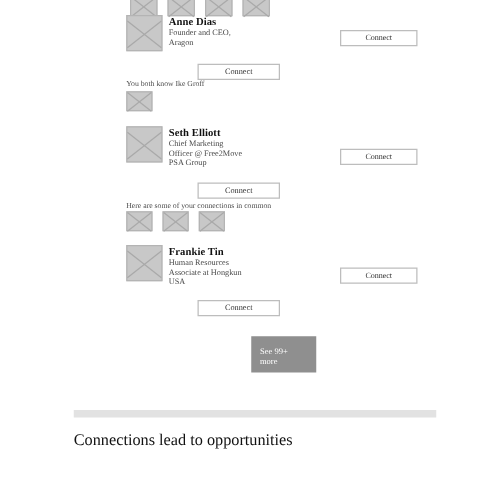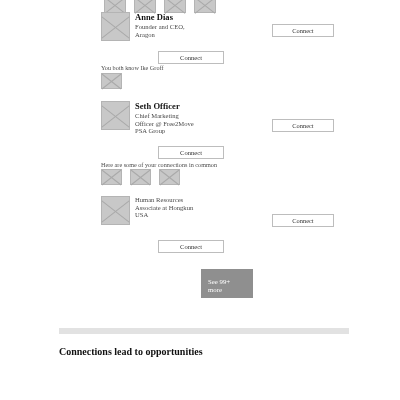--- a/index.html
+++ b/index.html
@@ -184,22 +184,22 @@
   }
 
   
   .footer {
     position: absolute;
     left: 59px;
     top: 347px;
     width: 290px;
   }
   .footer-title {
-    font-weight: bold;
-    font-size: 10px;
+    font-weight: normal;
+    font-size: 13px;
     line-height: 10px;
     color: #111111;
     margin: 0 0 12px 0;
   }
   .footer-body {
     font-size: 7.4px;
     line-height: 10px;
     color: #2b2b2b;
     margin: 0;
   }
@@ -225,38 +225,39 @@
 <button class="connect-right" style="top:24px">Connect</button>
 <button class="connect-center" id="connect-center-0">Connect</button>
 <div class="mutual-note" id="mutual-note-0">You both know Ike Groff</div>
 <div class="mutual-thumbs" id="mutual-thumbs-0">
   <span class="ph"></span>
 </div>
 
 <div class="card" id="card-1">
   <span class="ph card-avatar"></span>
   <div class="card-text">
-    <p class="card-name">Seth Officer</p>
+    <p class="card-name">Seth Elliott</p>
     <p class="card-line">Chief Marketing</p>
     <p class="card-line">Officer @ Free2Move</p>
     <p class="card-line">PSA Group</p>
   </div>
 </div>
 <button class="connect-right" style="top:119px">Connect</button>
 <button class="connect-center" id="connect-center-1">Connect</button>
 <div class="mutual-note" id="mutual-note-1">Here are some of your connections in common</div>
 <div class="mutual-thumbs" id="mutual-thumbs-1">
   <span class="ph"></span>
   <span class="ph"></span>
   <span class="ph"></span>
 </div>
 
 <div class="card" id="card-2">
   <span class="ph card-avatar"></span>
   <div class="card-text">
+    <p class="card-name">Frankie Tin</p>
     <p class="card-line">Human Resources</p>
     <p class="card-line">Associate at Hongkun</p>
     <p class="card-line">USA</p>
   </div>
 </div>
 <button class="connect-right" style="top:214px">Connect</button>
 <button class="connect-center" id="connect-center-2">Connect</button>
 
 <button class="see-more">
   <span>See 99+</span><br>

